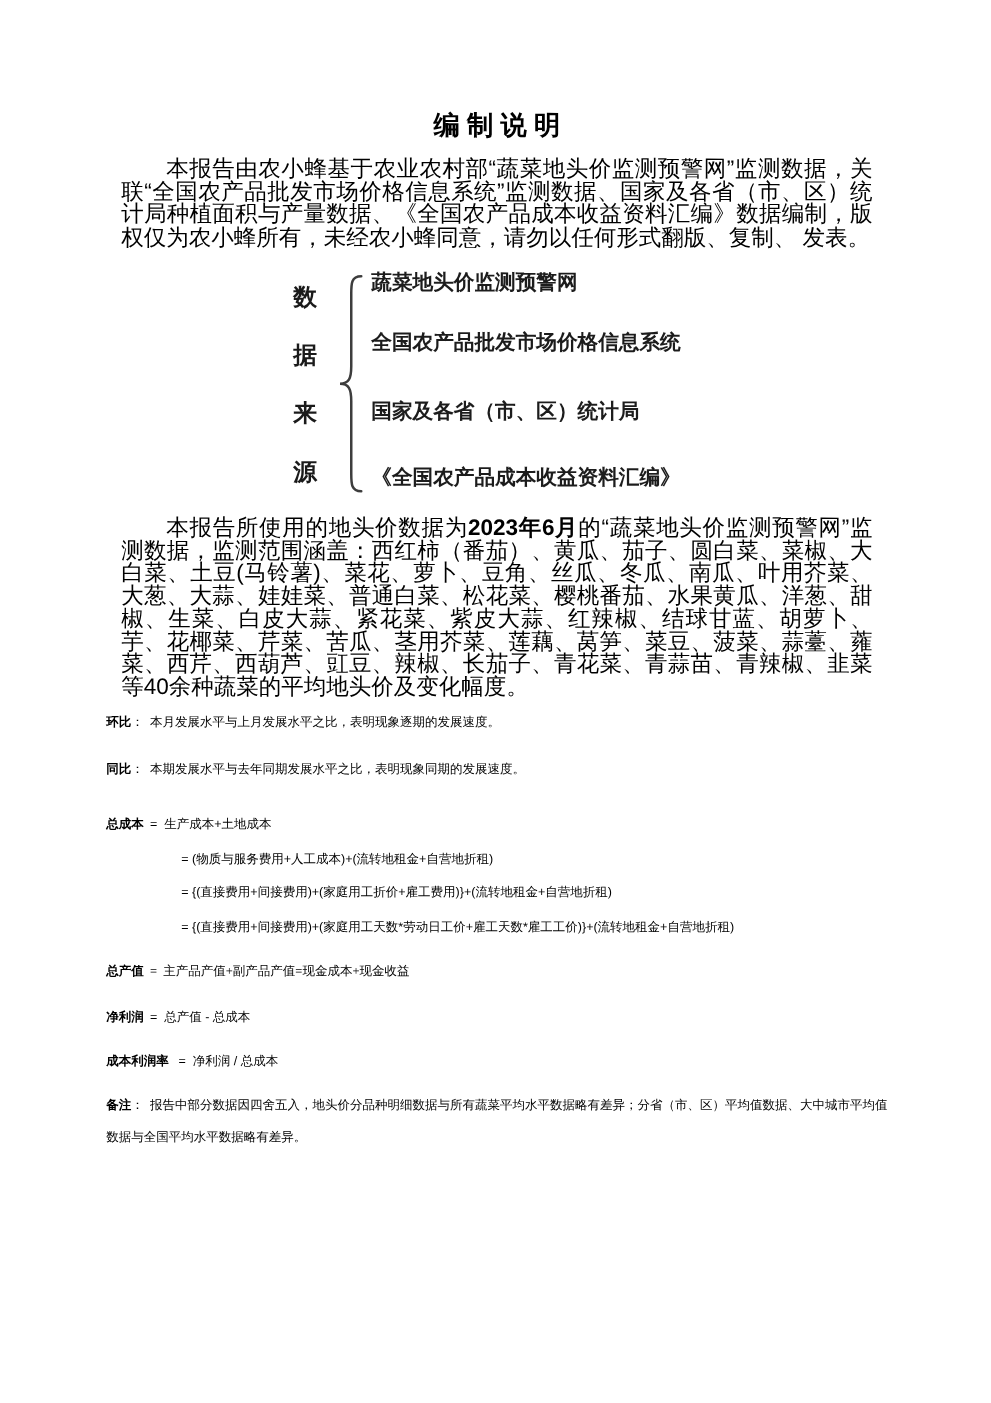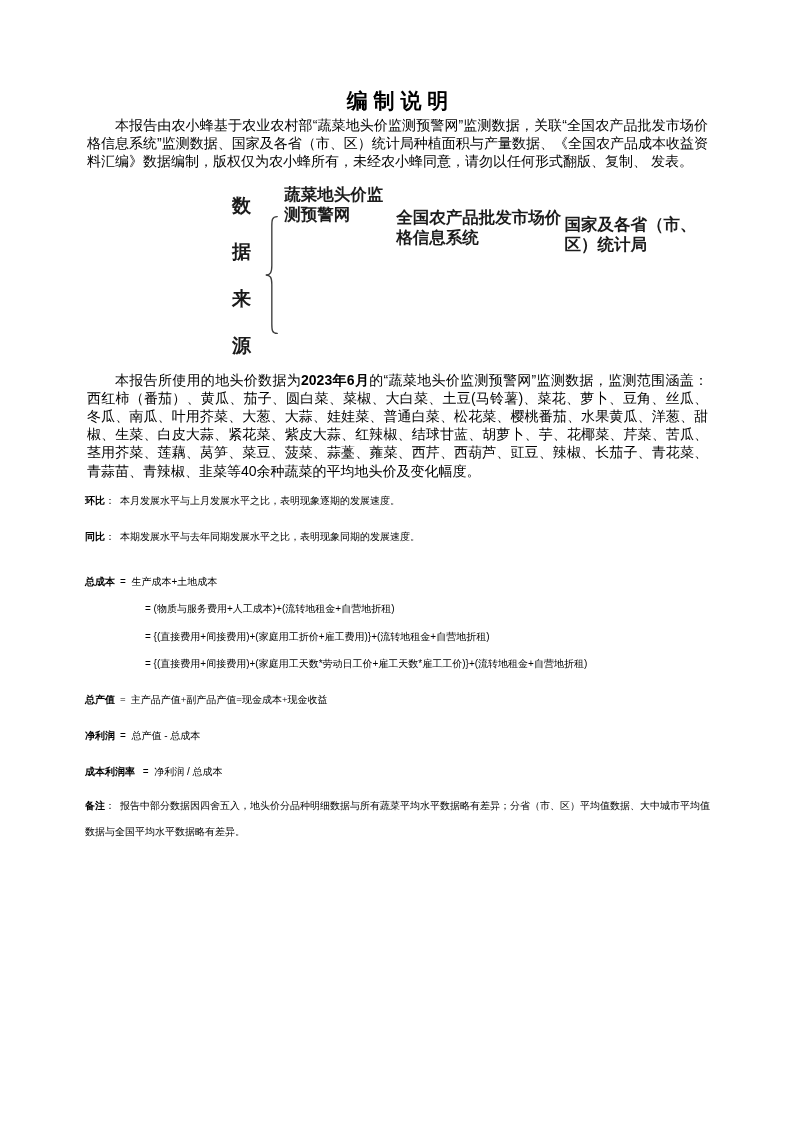--- a/index.html
+++ b/index.html
@@ -16,22 +16,22 @@
     padding:88px 83px 0 85px;
   }
   .doc-title{
     text-align:center;
     font-size:21px;
     font-weight:bold;
     line-height:26px;
     white-space:pre-wrap;
   }
   p.body-para{
-    margin:2px;
-    font-size:14px;
+    margin:12px;
+    font-size:18px;
     line-height:18.2px;
     text-align:justify;
     text-indent:2em;
     white-space:pre-wrap;
   }
   .para-intro{margin-top:17px;}
   .para-scope{margin-top:21px;}
   .para-terms-intro{margin-top:8px;line-height:23px;}
   
   .ds-diagram{
@@ -52,21 +52,21 @@
     font-weight:bold;
     color:#1a1a1a;
   }
   .ds-brace{
     margin-left:12px;
     margin-top:7px;
   }
   .ds-items{
     margin-left:5px;
     display:flex;
-    flex-direction:row;
+    flex-direction:column;
     font-size:16.5px;
     font-weight:bold;
     color:#1c1c1c;
   }
   .ds-item{line-height:20px;}
   .ds-item:nth-child(1){margin-top:5px;}
   .ds-item:nth-child(2){margin-top:28px;}
   .ds-item:nth-child(3){margin-top:35px;}
   .ds-item:nth-child(4){margin-top:33px;}
   
@@ -114,20 +114,21 @@
       <span>来</span>
       <span>源</span>
     </div>
     <svg class="ds-brace" width="24" height="178" viewBox="0 0 24 178">
       <path d="M 21 3 C 13 3 13 9 13 17 L 13 75 C 13 85 11 89 4 89 C 11 89 13 93 13 103 L 13 161 C 13 169 13 175 21 175" fill="none" stroke="#3d3d3d" stroke-width="2" stroke-linecap="round"></path>
     </svg>
     <div class="ds-items">
       <div class="ds-item">蔬菜地头价监测预警网</div>
       <div class="ds-item">全国农产品批发市场价格信息系统</div>
       <div class="ds-item">国家及各省（市、区）统计局</div>
+      <div class="ds-item">《全国农产品成本收益资料汇编》</div>
     </div>
   </div>
 
   <p class="body-para para-scope"><span>本报告所使用的地头价数据为</span><b>2023年6月</b><span>的“蔬菜地头价监测预警网”监测数据，监测范围涵盖：西红柿（番茄）、黄瓜、茄子、圆白菜、菜椒、大白菜、土豆(马铃薯)、菜花、萝卜、豆角、丝瓜、冬瓜、南瓜、叶用芥菜、大葱、大蒜、娃娃菜、普通白菜、松花菜、樱桃番茄、水果黄瓜、洋葱、甜椒、生菜、白皮大蒜、紧花菜、紫皮大蒜、红辣椒、结球甘蓝、胡萝卜、芋、花椰菜、芹菜、苦瓜、茎用芥菜、莲藕、莴笋、菜豆、菠菜、蒜薹、蕹菜、西芹、西葫芦、豇豆、辣椒、长茄子、青花菜、青蒜苗、青辣椒、韭菜等40余种蔬菜的平均地头价及变化幅度。</span></p>
 
 
   <div class="terms">
 
     <div class="term-row term-row-mom"><span class="term-label">环比</span><span class="term-sep">：</span><span>本月发展水平与上月发展水平之比，表明现象逐期的发展速度。</span></div>
 

